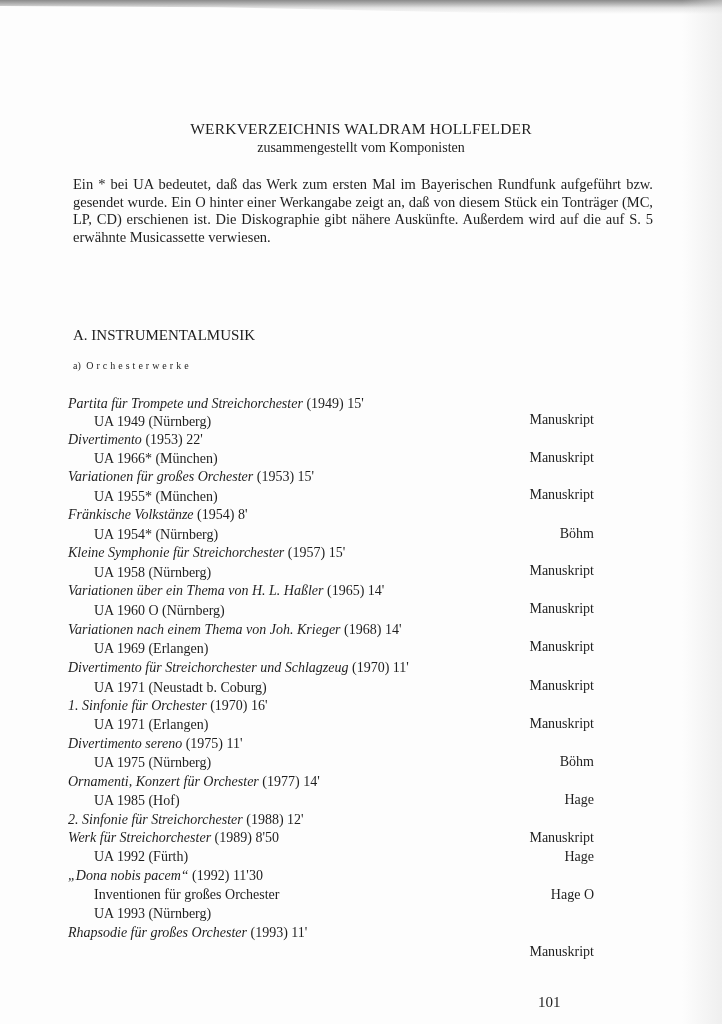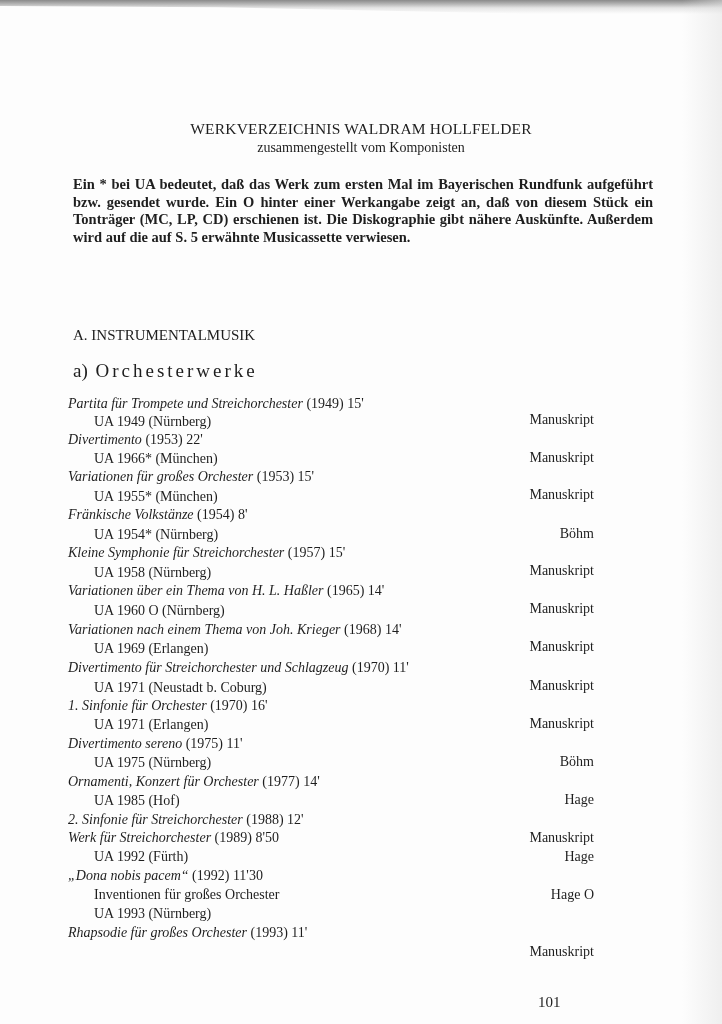--- a/index.html
+++ b/index.html
@@ -21,27 +21,27 @@
   .title {
     position: absolute; left: 0; width: 722px; top: 120px;
     text-align: center; font-size: 15.5px; letter-spacing: 0.2px;
   }
   .subtitle {
     position: absolute; left: 0; width: 722px; top: 140px;
     text-align: center; font-size: 14px;
   }
   .intro {
     position: absolute; left: 73px; top: 176px; width: 580px;
-    font-size: 14.5px; line-height: 17.5px; text-align: justify; font-weight: bold;
+    font-size: 14.5px; line-height: 17.5px; text-align: justify;
   }
   .section {
     position: absolute; left: 73px; top: 327px; font-size: 15px;
   }
   .subsection {
-    position: absolute; left: 73px; top: 360px; font-size: 19px; letter-spacing: 3px;
+    position: absolute; left: 73px; top: 360px; font-size: 10px; letter-spacing: 3px;
   }
   .subsection .prefix { letter-spacing: 0; }
   .works { position: absolute; left: 0; top: 0; width: 722px; }
   .line {
     position: absolute; left: 68px; font-size: 14px; white-space: nowrap;
   }
   .line.indent { left: 94px; }
   .line i { font-style: italic; text-align: right; }
   .pub {
     position: absolute; right: 128px; font-size: 14px; white-space: nowrap; text-align: right;

